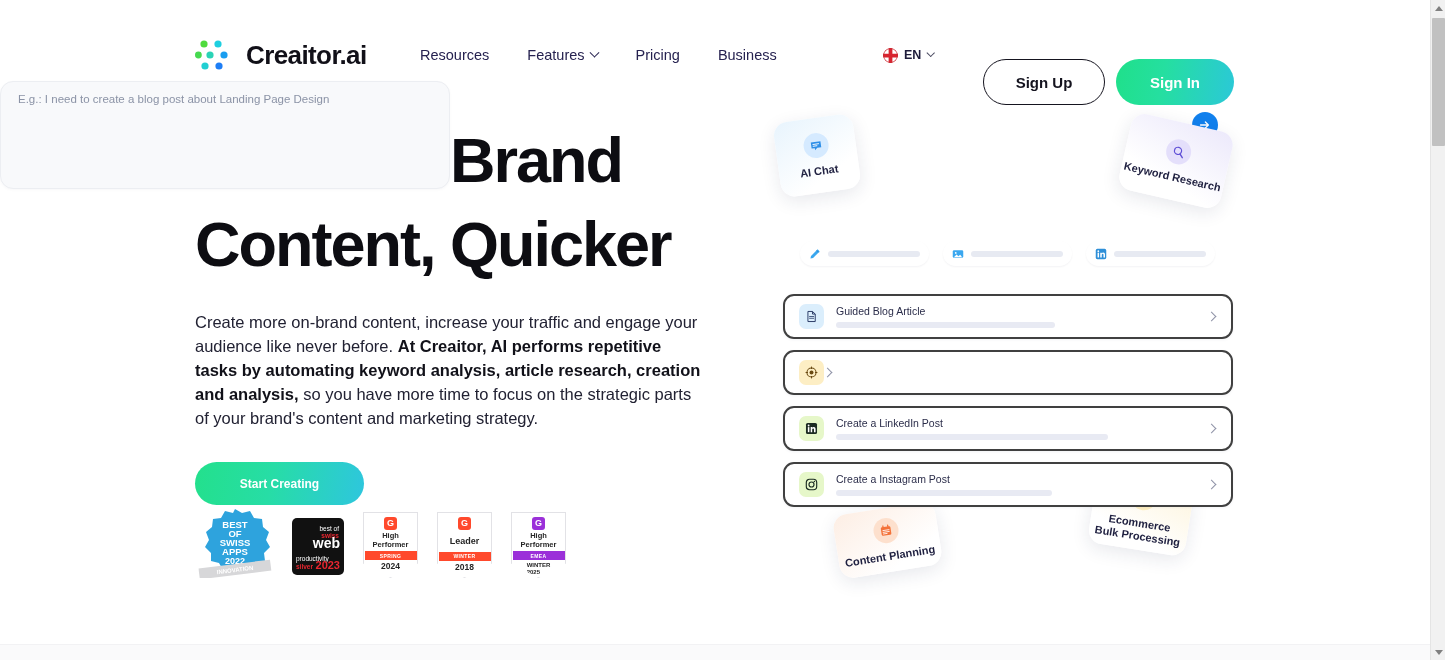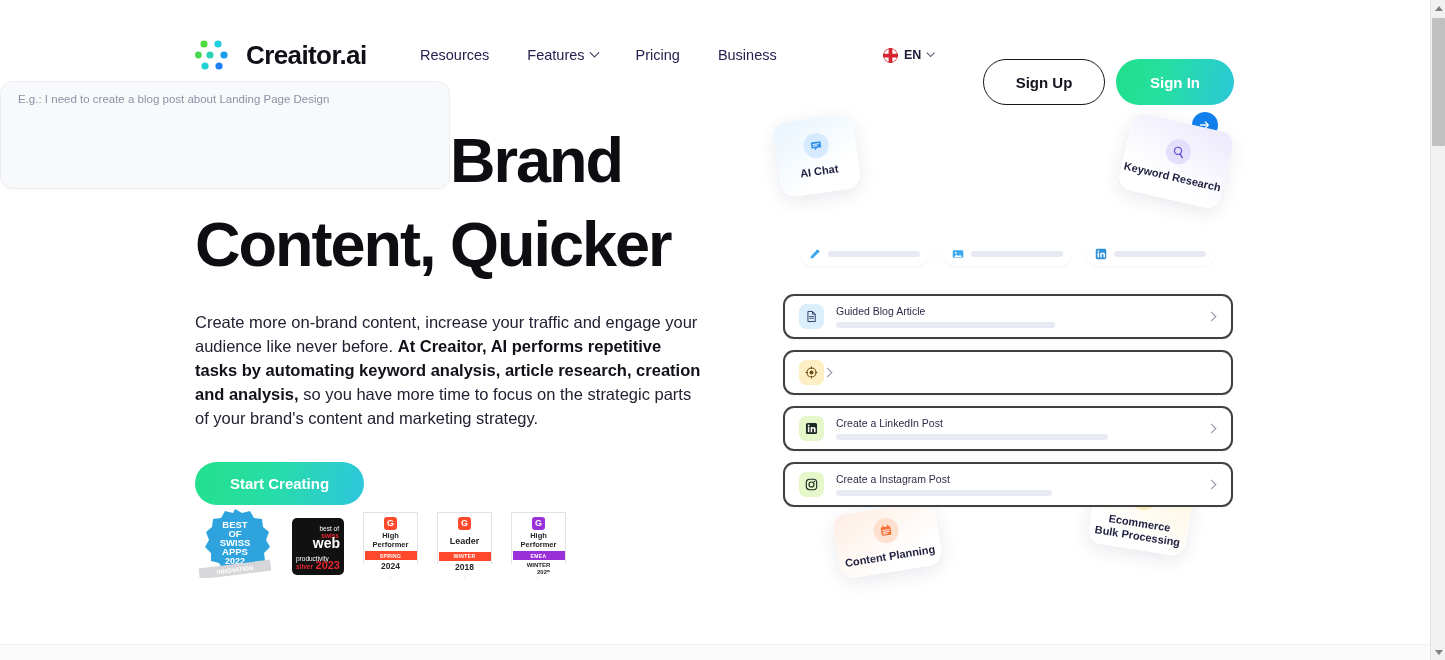--- a/index.html
+++ b/index.html
@@ -134,21 +134,21 @@
     margin-top: 24px;
     font-size: 16.5px; line-height: 24px;
     color: #222233; max-width: 510px;
   }
   .subcopy b { font-weight: bold; color: #111119; }
   .btn-cta {
     margin-top: 32px;
     width: 169px; height: 43px;
     border: none; border-radius: 22px;
     background: linear-gradient(100deg, #23e08c 0%, #27dda6 45%, #2ec6de 100%);
-    color: #ffffff; font-size: 15px; font-weight: bold;
+    color: #ffffff; font-size: 12px; font-weight: bold;
     display: flex; align-items: center; justify-content: center;
     cursor: pointer; font-family: inherit; text-align: right;
   }
 
   
   .badges {
     position: absolute; left: 197px; top: 506px;
     display: flex; align-items: flex-end; gap: 0;
   }
   .badge { position: relative; margin-right: 19px; }
@@ -192,21 +192,21 @@
   }
   .g2-band {
     margin-top: 2px; width: 52px; height: 9px;
     background: #ff492c; color: #fff;
     font-size: 5px; font-weight: bold; letter-spacing: 0.4px;
     display: flex; align-items: center; justify-content: center;
   }
   .g2-band.purple { background: #9b30d9; }
   .g2-year {
     margin-top: 2px; font-size: 8.5px; font-weight: bold; color: #252525;
-    text-align: right; line-height: 9px;
+    text-align: left; line-height: 9px;
   }
   .g2-year.small { font-size: 6px; line-height: 7px; }
 
   .prompt-card {
     position: absolute; left: 0; top: 81px;
     width: 450px; height: 108px;
     background: #f8f9fb;
     border: 1px solid #eceef2;
     border-radius: 13px;
     box-shadow: 0 1px 3px rgba(20,25,60,0.03);

